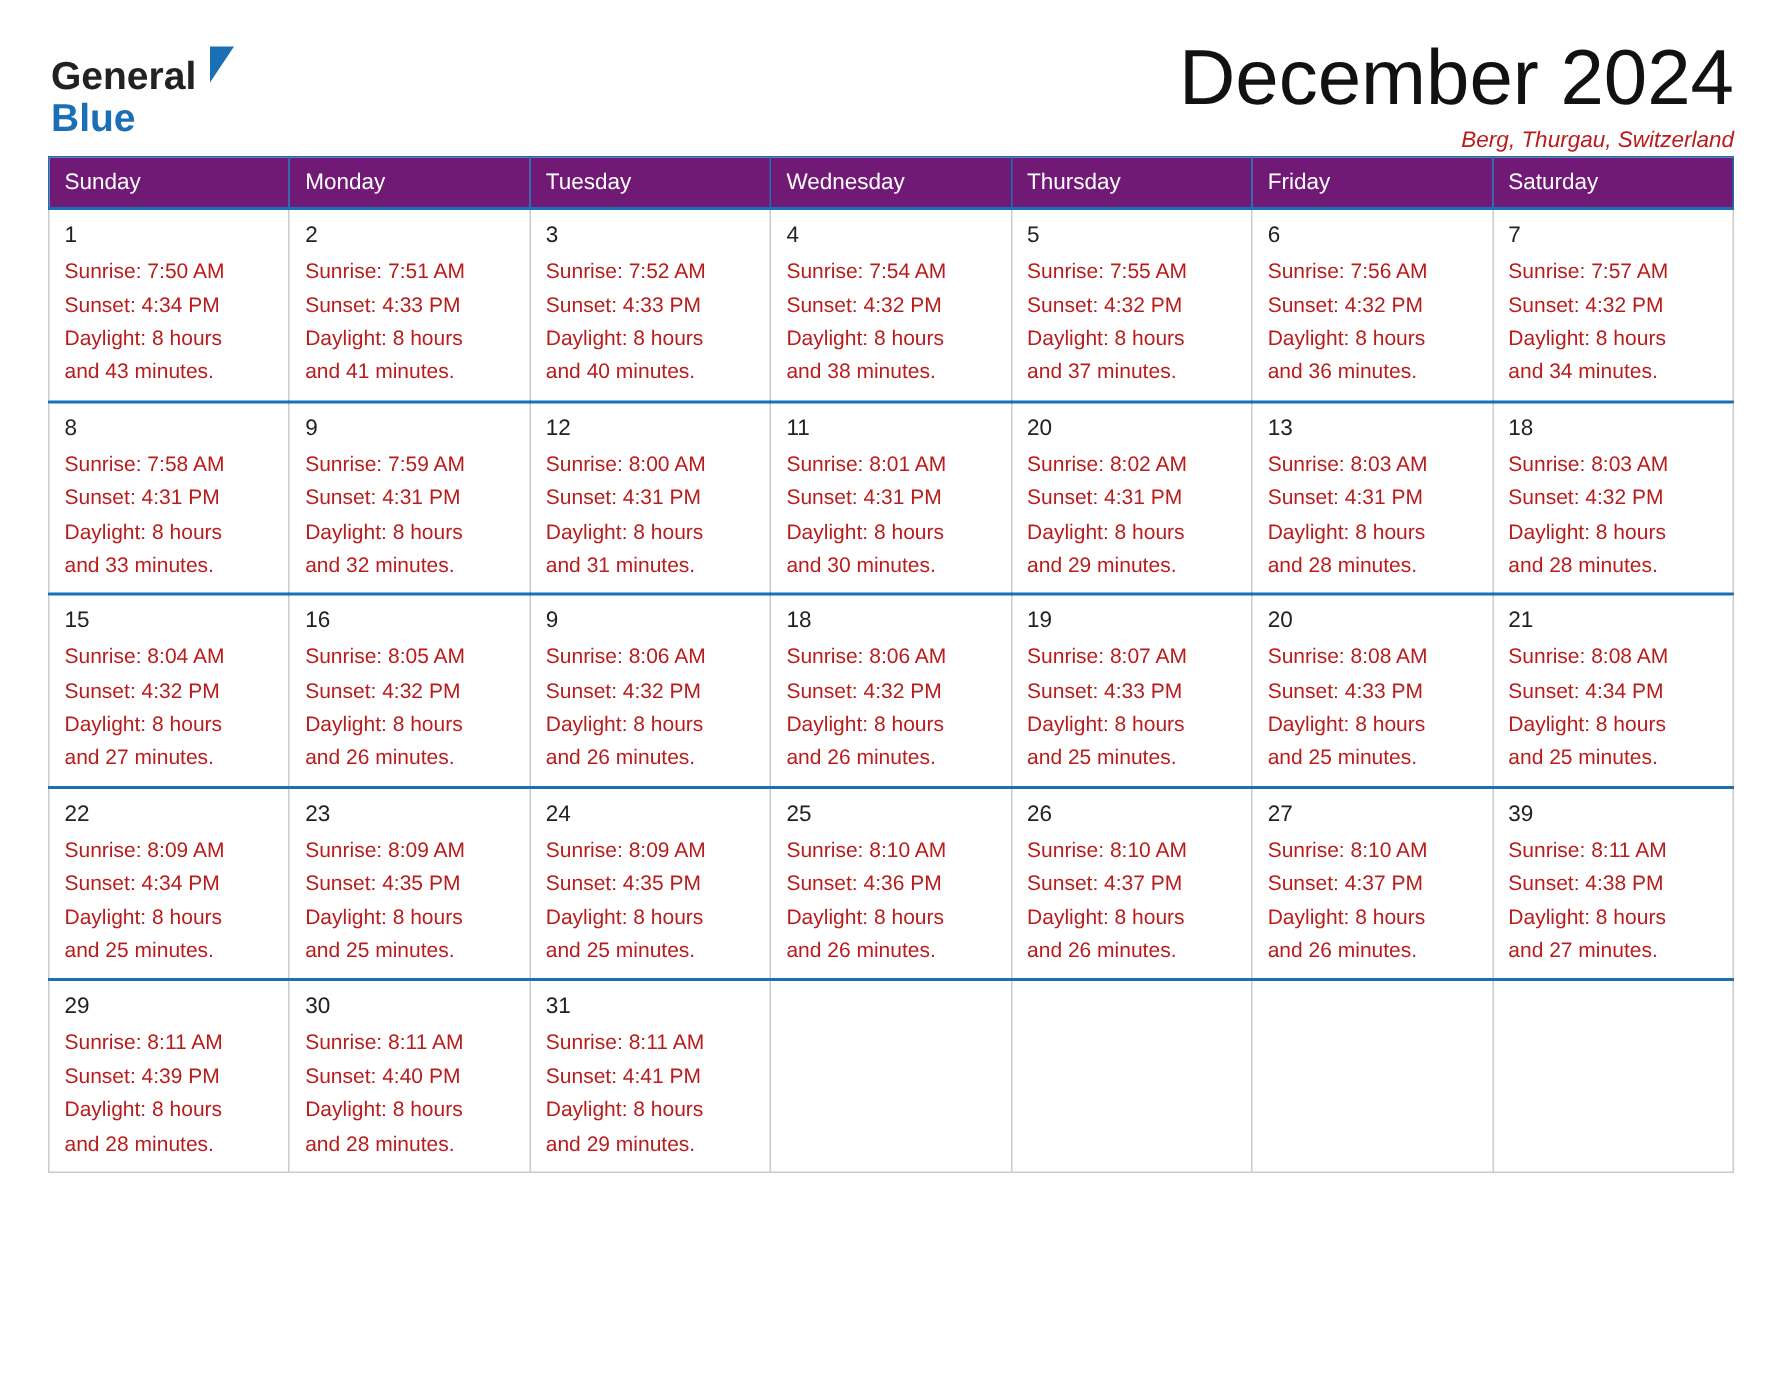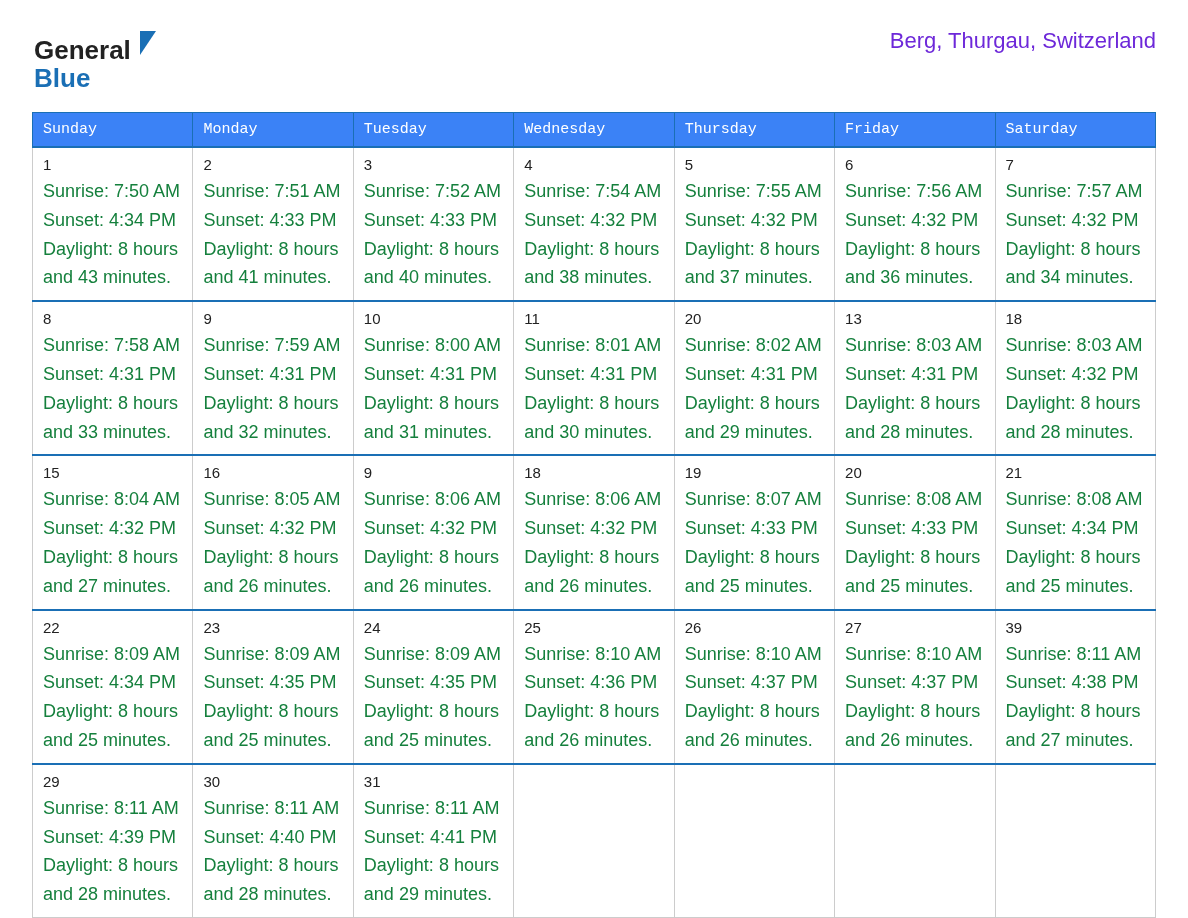--- a/index.html
+++ b/index.html
@@ -8,49 +8,49 @@
       background: #fff;
       color: #222;
       padding: 24px 32px;
       width: 1188px;
       min-height: 918px;
     }
     .header {
       display: flex;
       justify-content: space-between;
       align-items: flex-start;
-      margin-bottom: 18px;
+      margin-bottom: 2px;
     }
     .logo {
       display: flex;
       flex-direction: column;
       align-items: flex-start;
     }
     .title-block {
       text-align: right;
     }
     .title-month {
       font-size: 52px;
       font-weight: normal;
       color: #111;
       line-height: 1.1;
     }
     .title-location {
-      font-size: 22px;
-      color: #6d28d9;
+      font-size: 15px;
+      color: #b91c1c;
       margin-top: 4px;
+      font-style: italic;
     }
     table {
       width: 100%;
       border-collapse: collapse;
       table-layout: fixed;
     }
     thead tr {
-      background: #3b82f6;
-      font-family: Liberation Mono, monospace;
+      background: #701a75;
     }
     thead th {
       color: #fff;
       font-size: 15px;
       font-weight: normal;
       padding: 8px 10px;
       border: 1px solid #1a6fb5;
       text-align: left;
     }
     tbody tr {
@@ -68,23 +68,23 @@
     tbody td:first-child { border-left: 1px solid #ccc; }
     tbody td:last-child { border-right: 1px solid #ccc; }
     tbody tr:last-child td { border-bottom: 1px solid #ccc; border-radius: 25px; }
     .day-num {
       font-size: 15px;
       font-weight: normal;
       margin-bottom: 4px;
       display: block;
     }
     .day-info {
-      font-size: 18px;
+      font-size: 14px;
       line-height: 1.6;
-      color: #15803d;
+      color: #b91c1c;
     }
     .empty-cell { background: #fff; }
     
     .logo-svg {
       width: 130px;
       height: 70px;
     }
   </style>
 </head>
 <body>
@@ -94,20 +94,21 @@
     <svg class="logo-svg" viewBox="0 0 130 68">
 
       <text x="2" y="34" font-family="Arial, sans-serif" font-size="26" font-weight="bold" fill="#222">General</text>
 
       <polygon points="108,6 124,6 108,30" fill="#1a6fb5"></polygon>
 
       <text x="2" y="62" font-family="Arial, sans-serif" font-size="26" font-weight="bold" fill="#1a6fb5">Blue</text>
     </svg>
   </div>
   <div class="title-block">
+    <div class="title-month">December 2024</div>
     <div class="title-location">Berg, Thurgau, Switzerland</div>
   </div>
 </div>
 
 <table>
   <thead>
     <tr>
       <th>Sunday</th>
       <th>Monday</th>
       <th>Tuesday</th>
@@ -187,21 +188,21 @@
       </td>
         <td>
         <span class="day-num">9</span>
         <div class="day-info">
           Sunrise: 7:59 AM<br>
           Sunset: 4:31 PM<br>
           Daylight: 8 hours<br>and 32 minutes.
         </div>
       </td>
         <td>
-        <span class="day-num">10</span>
+        <span class="day-num">12</span>
         <div class="day-info">
           Sunrise: 8:00 AM<br>
           Sunset: 4:31 PM<br>
           Daylight: 8 hours<br>and 31 minutes.
         </div>
       </td>
         <td>
         <span class="day-num">11</span>
         <div class="day-info">
           Sunrise: 8:01 AM<br>

